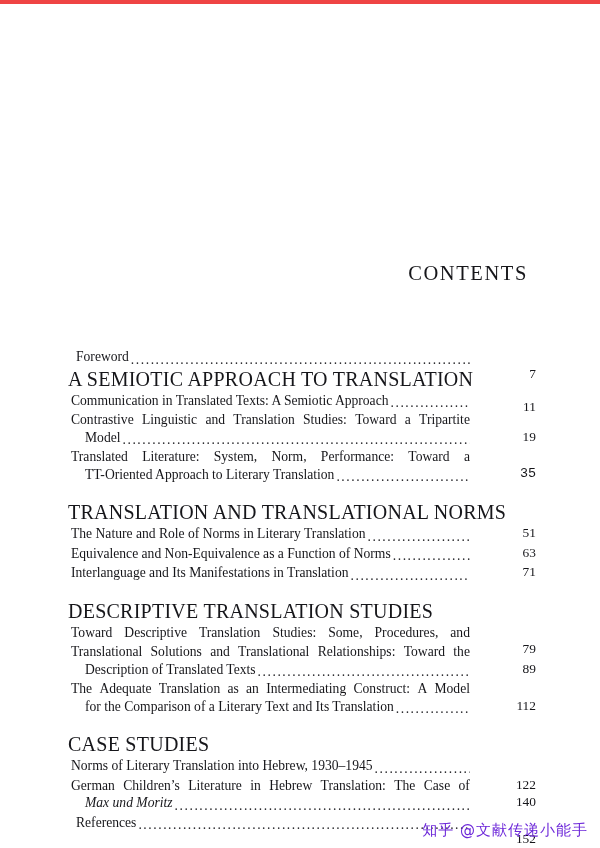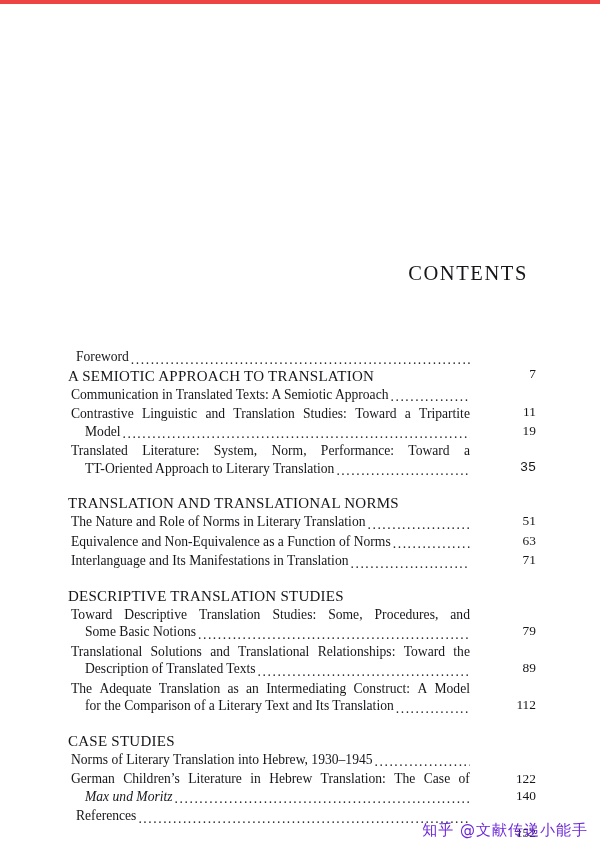--- a/index.html
+++ b/index.html
@@ -35,21 +35,21 @@
     position: absolute;
     top: 344px;
     left: 66px;
     width: 470px;
   }
 
   .group { margin-bottom: 0; }
   .group + .group { margin-top: 18px; }
 
   .section-heading {
-    font-size: 15px;
+    font-size: 20px;
     letter-spacing: 0.25px;
     margin: 0 0 1px 2px;
     white-space: nowrap;
   }
 
   
   .entry {
     position: relative;
     padding-right: 66px;
     margin-bottom: 2px;
@@ -144,21 +144,21 @@
     <div id="sections-host">
         <div class="group">
           <div class="section-heading">A SEMIOTIC APPROACH TO TRANSLATION</div>
           <div class="entry">
             <div class="entry-lines">
               <div class="line-last">
                 <span class="txt">Communication in Translated Texts: A Semiotic Approach</span>
                 <span class="leader"></span>
               </div>
             </div>
-            <div class="page-no" style="top: 18px;">11</div>
+            <div class="page-no" style="top: 7px;">11</div>
           </div>
           <div class="entry">
             <div class="entry-lines">
               <div class="line-just">
                 <span>Contrastive</span>
                 <span>Linguistic</span>
                 <span>and</span>
                 <span>Translation</span>
                 <span>Studies:</span>
                 <span>Toward</span>
@@ -226,24 +226,20 @@
           <div class="entry">
             <div class="entry-lines">
               <div class="line-just">
                 <span>Toward</span>
                 <span>Descriptive</span>
                 <span>Translation</span>
                 <span>Studies:</span>
                 <span>Some,</span>
                 <span>Procedures,</span>
                 <span>and</span>
-              </div>
-              <div class="line-last indent">
-                <span class="txt">Some Basic Notions</span>
-                <span class="leader"></span>
               </div>
             </div>
             <div class="page-no" style="top: 17.5px;">79</div>
           </div>
           <div class="entry">
             <div class="entry-lines">
               <div class="line-just">
                 <span>Translational</span>
                 <span>Solutions</span>
                 <span>and</span>

